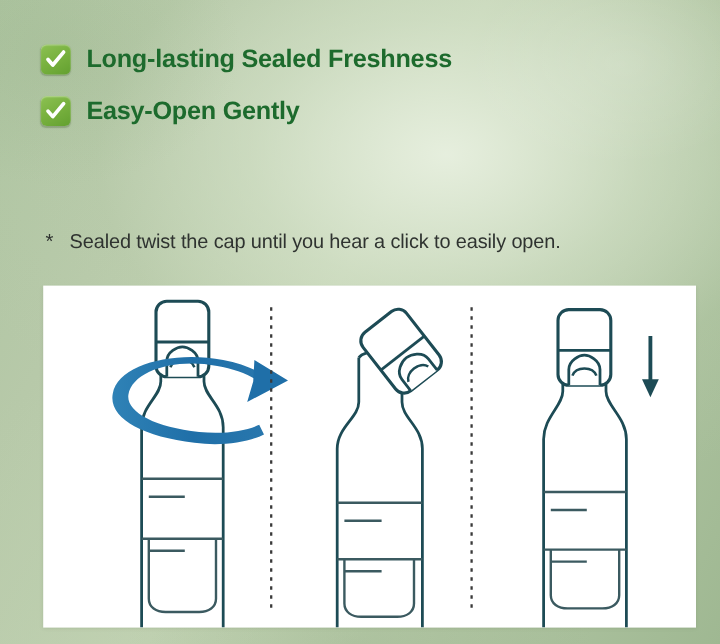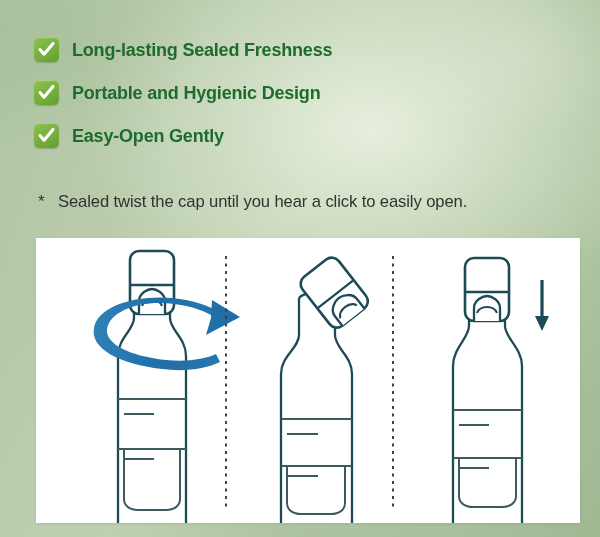--- a/index.html
+++ b/index.html
@@ -51,21 +51,21 @@
     box-shadow: 0 1px 1px rgba(60,90,40,0.30), inset 0 1px 1px rgba(255,255,255,0.35);
     display: flex;
     align-items: center;
     justify-content: center;
     flex: 0 0 auto;
     position: relative;
   }
   .check-box svg { display: block; }
   .feature-label {
     margin-left: 13px;
-    font-size: 18px;
+    font-size: 21px;
     font-weight: bold;
     color: #1d6b2d;
     letter-spacing: -0.2px;
     white-space: nowrap;
     line-height: 1;
   }
 
   .note {
     position: absolute;
     left: 38px;
@@ -109,28 +109,20 @@
 
   <div class="feature-row">
     <span class="check-box">
       <svg width="19" height="19" viewBox="0 0 19 19" aria-hidden="true">
         <path d="M3.0 9.6 L7.0 14.2 L16.0 3.4" fill="none" stroke="#ffffff" stroke-width="3.1" stroke-linecap="round" stroke-linejoin="round"></path>
       </svg>
     </span>
     <span class="feature-label">Long-lasting Sealed Freshness</span>
   </div>
 
-  <div class="feature-row">
-    <span class="check-box">
-      <svg width="19" height="19" viewBox="0 0 19 19" aria-hidden="true">
-        <path d="M3.0 9.6 L7.0 14.2 L16.0 3.4" fill="none" stroke="#ffffff" stroke-width="3.1" stroke-linecap="round" stroke-linejoin="round"></path>
-      </svg>
-    </span>
-    <span class="feature-label">Portable and Hygienic Design</span>
-  </div>
 
   <div class="feature-row">
     <span class="check-box">
       <svg width="19" height="19" viewBox="0 0 19 19" aria-hidden="true">
         <path d="M3.0 9.6 L7.0 14.2 L16.0 3.4" fill="none" stroke="#ffffff" stroke-width="3.1" stroke-linecap="round" stroke-linejoin="round"></path>
       </svg>
     </span>
     <span class="feature-label">Easy-Open Gently</span>
   </div>
 

